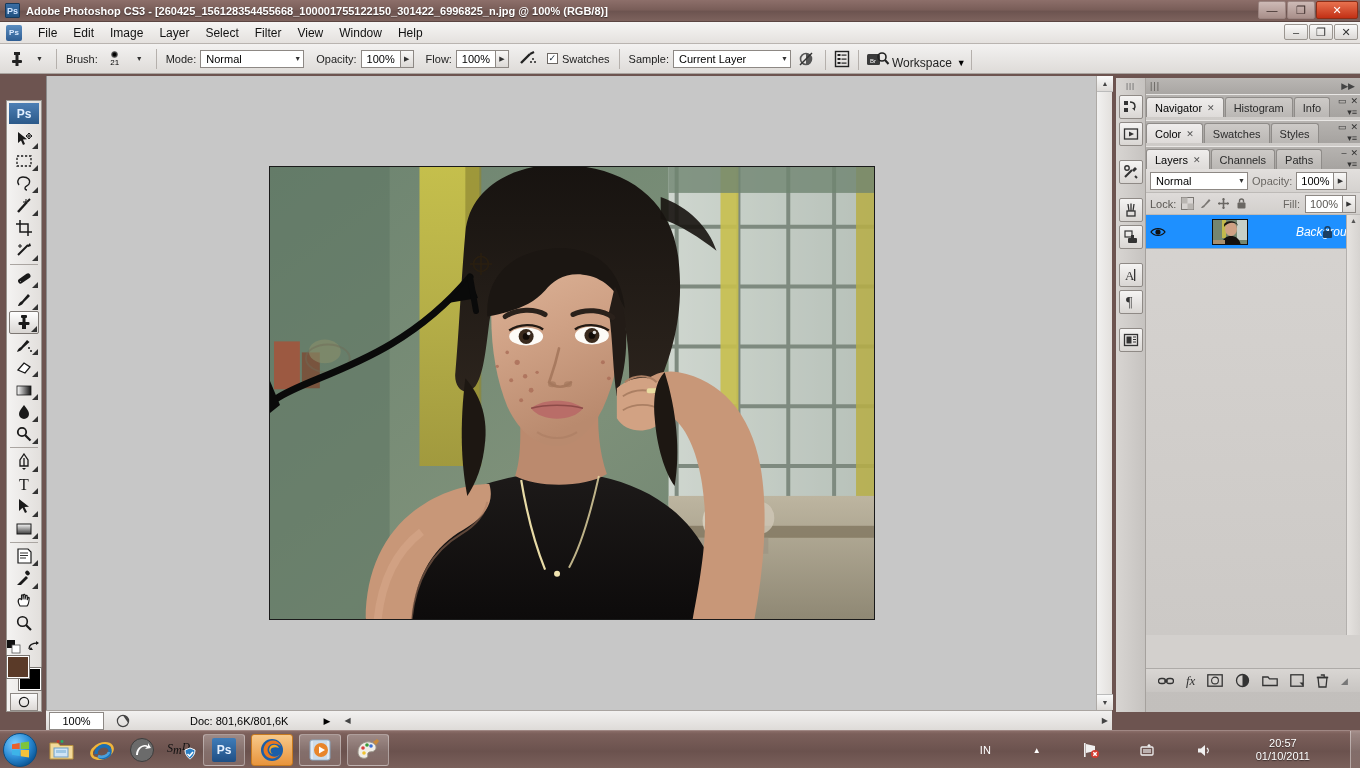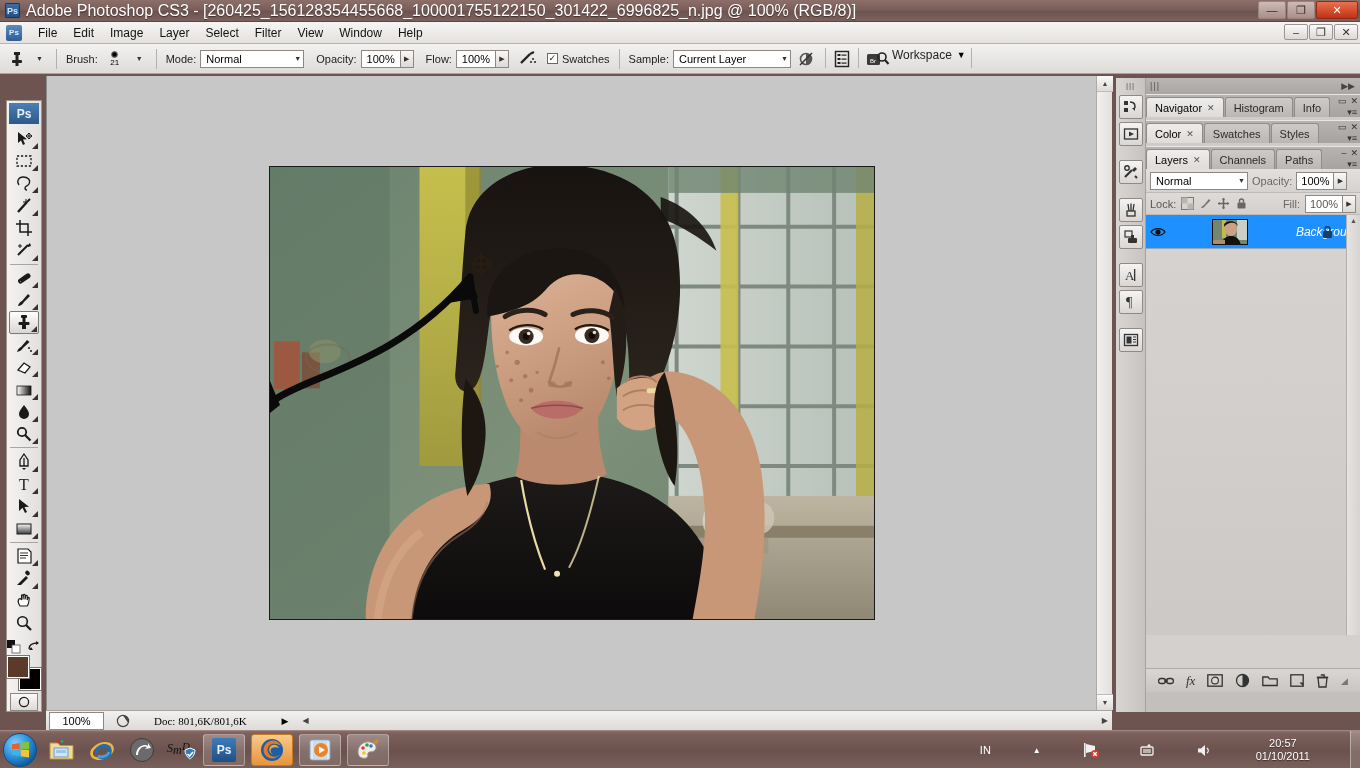--- a/index.html
+++ b/index.html
@@ -16,21 +16,21 @@
     background:linear-gradient(to bottom,#8d6f6a 0%,#7a5e59 45%,#6d5450 55%,#7d625d 100%);
     display:flex; align-items:center; border-bottom:1px solid #5b4541;
   }
   .ps-badge{
     width:15px;height:15px;margin-left:5px;margin-right:6px;
     background:linear-gradient(to bottom,#3a6ea5,#21517f);
     color:#cfe4ff;font-size:9px;font-weight:bold;
     display:flex;align-items:center;justify-content:center;
     border:1px solid #173a5c;border-radius:1px;
   }
-  #apptitle{ color:#fff; font-size:16px; text-shadow:0 1px 1px rgba(0,0,0,.5); white-space:nowrap;}
+  #apptitle{ color:#fff; font-size:11px; text-shadow:0 1px 1px rgba(0,0,0,.5); white-space:nowrap;font-weight:bold;}
   .wbtns{ position:absolute; right:2px; top:1px; display:flex; gap:1px;}
   .wbtn{
     width:28px;height:18px;border:1px solid #9b8480;border-radius:2px;
     background:linear-gradient(to bottom,#cdbab6,#a98f8a);
     display:flex;align-items:center;justify-content:center;
     color:#3a2b28; font-size:11px;
   }
   .wbtn.close{ width:42px; background:linear-gradient(to bottom,#e8724f,#c23015); color:#fff; border-color:#8d2d16;}
   
   #menubar{
@@ -125,21 +125,21 @@
     background:linear-gradient(to bottom,#fafafa,#dedbd8); border-bottom:1px solid #bbb;}
   .vscroll .btn.bot{ position:absolute; bottom:0; border-bottom:none; border-top:1px solid #bbb;}
   
   #statusbar{
     position:absolute; left:46px; top:710px; width:1066px; height:20px;
     background:linear-gradient(to bottom,#f2f1f0,#dedbd8);
     border-top:1px solid #a9a4a0; display:flex; align-items:center; font-size:11px;
   }
   #statusbar .zoom{ width:55px; height:18px; background:#fff; border:1px solid #8d8884;
     display:flex;align-items:center;justify-content:center; margin-left:3px;}
-  #statusbar .docinfo{ margin-left:24px;font-family:Liberation Serif, serif; }
+  #statusbar .docinfo{ margin-left:60px; }
   #statusbar .play{ margin-left:35px; font-size:9px; }
   
   #dockicons{
     position:absolute; left:1116px; top:78px; width:30px; height:634px;
     background:linear-gradient(to right,#d8d5d2,#c6c3c0); border-right:1px solid #a5a19d;
   }
   .dockgrip{ height:14px; display:flex;align-items:center;justify-content:center; color:#555; font-size:8px; letter-spacing:1px;}
   .dicon{
     width:24px;height:24px;margin:3px auto;
     background:linear-gradient(to bottom,#f5f4f3,#d9d6d3);
@@ -295,21 +295,21 @@
     <span>Current Layer</span>
     <span class="arr">▼</span>
   </div>
   <div class="toolbtn">
     <svg width="16" height="16" viewBox="0 0 16 16">
         <circle cx="8" cy="8" r="5.5" fill="none" stroke="#555" stroke-width="1.6"></circle>
         <path d="M8 2.5 A5.5 5.5 0 0 1 8 13.5 Z" fill="#555"></path>
         <path d="M2 14 L14 2" stroke="#333" stroke-width="1.4"></path>
       </svg>
   </div>
-  <div style="position:absolute;left:820px;display:flex;align-items:flex-start;gap:0">
+  <div style="position:absolute;left:820px;display:flex;align-items:flex-end;gap:0">
     <div class="sep"></div>
     <div class="toolbtn">
       <svg width="18" height="18" viewBox="0 0 18 18">
           <rect x="2.5" y="1.5" width="13" height="15" fill="none" stroke="#222" stroke-width="1.4"></rect>
           <rect x="4.5" y="4" width="3" height="2" fill="#222"></rect>
           <rect x="8.5" y="4.5" width="5" height="1.2" fill="#222"></rect>
           <rect x="4.5" y="8" width="3" height="2" fill="#222"></rect>
           <rect x="8.5" y="8.5" width="5" height="1.2" fill="#222"></rect>
           <rect x="4.5" y="12" width="3" height="2" fill="#222"></rect>
           <rect x="8.5" y="12.5" width="5" height="1.2" fill="#222"></rect>

